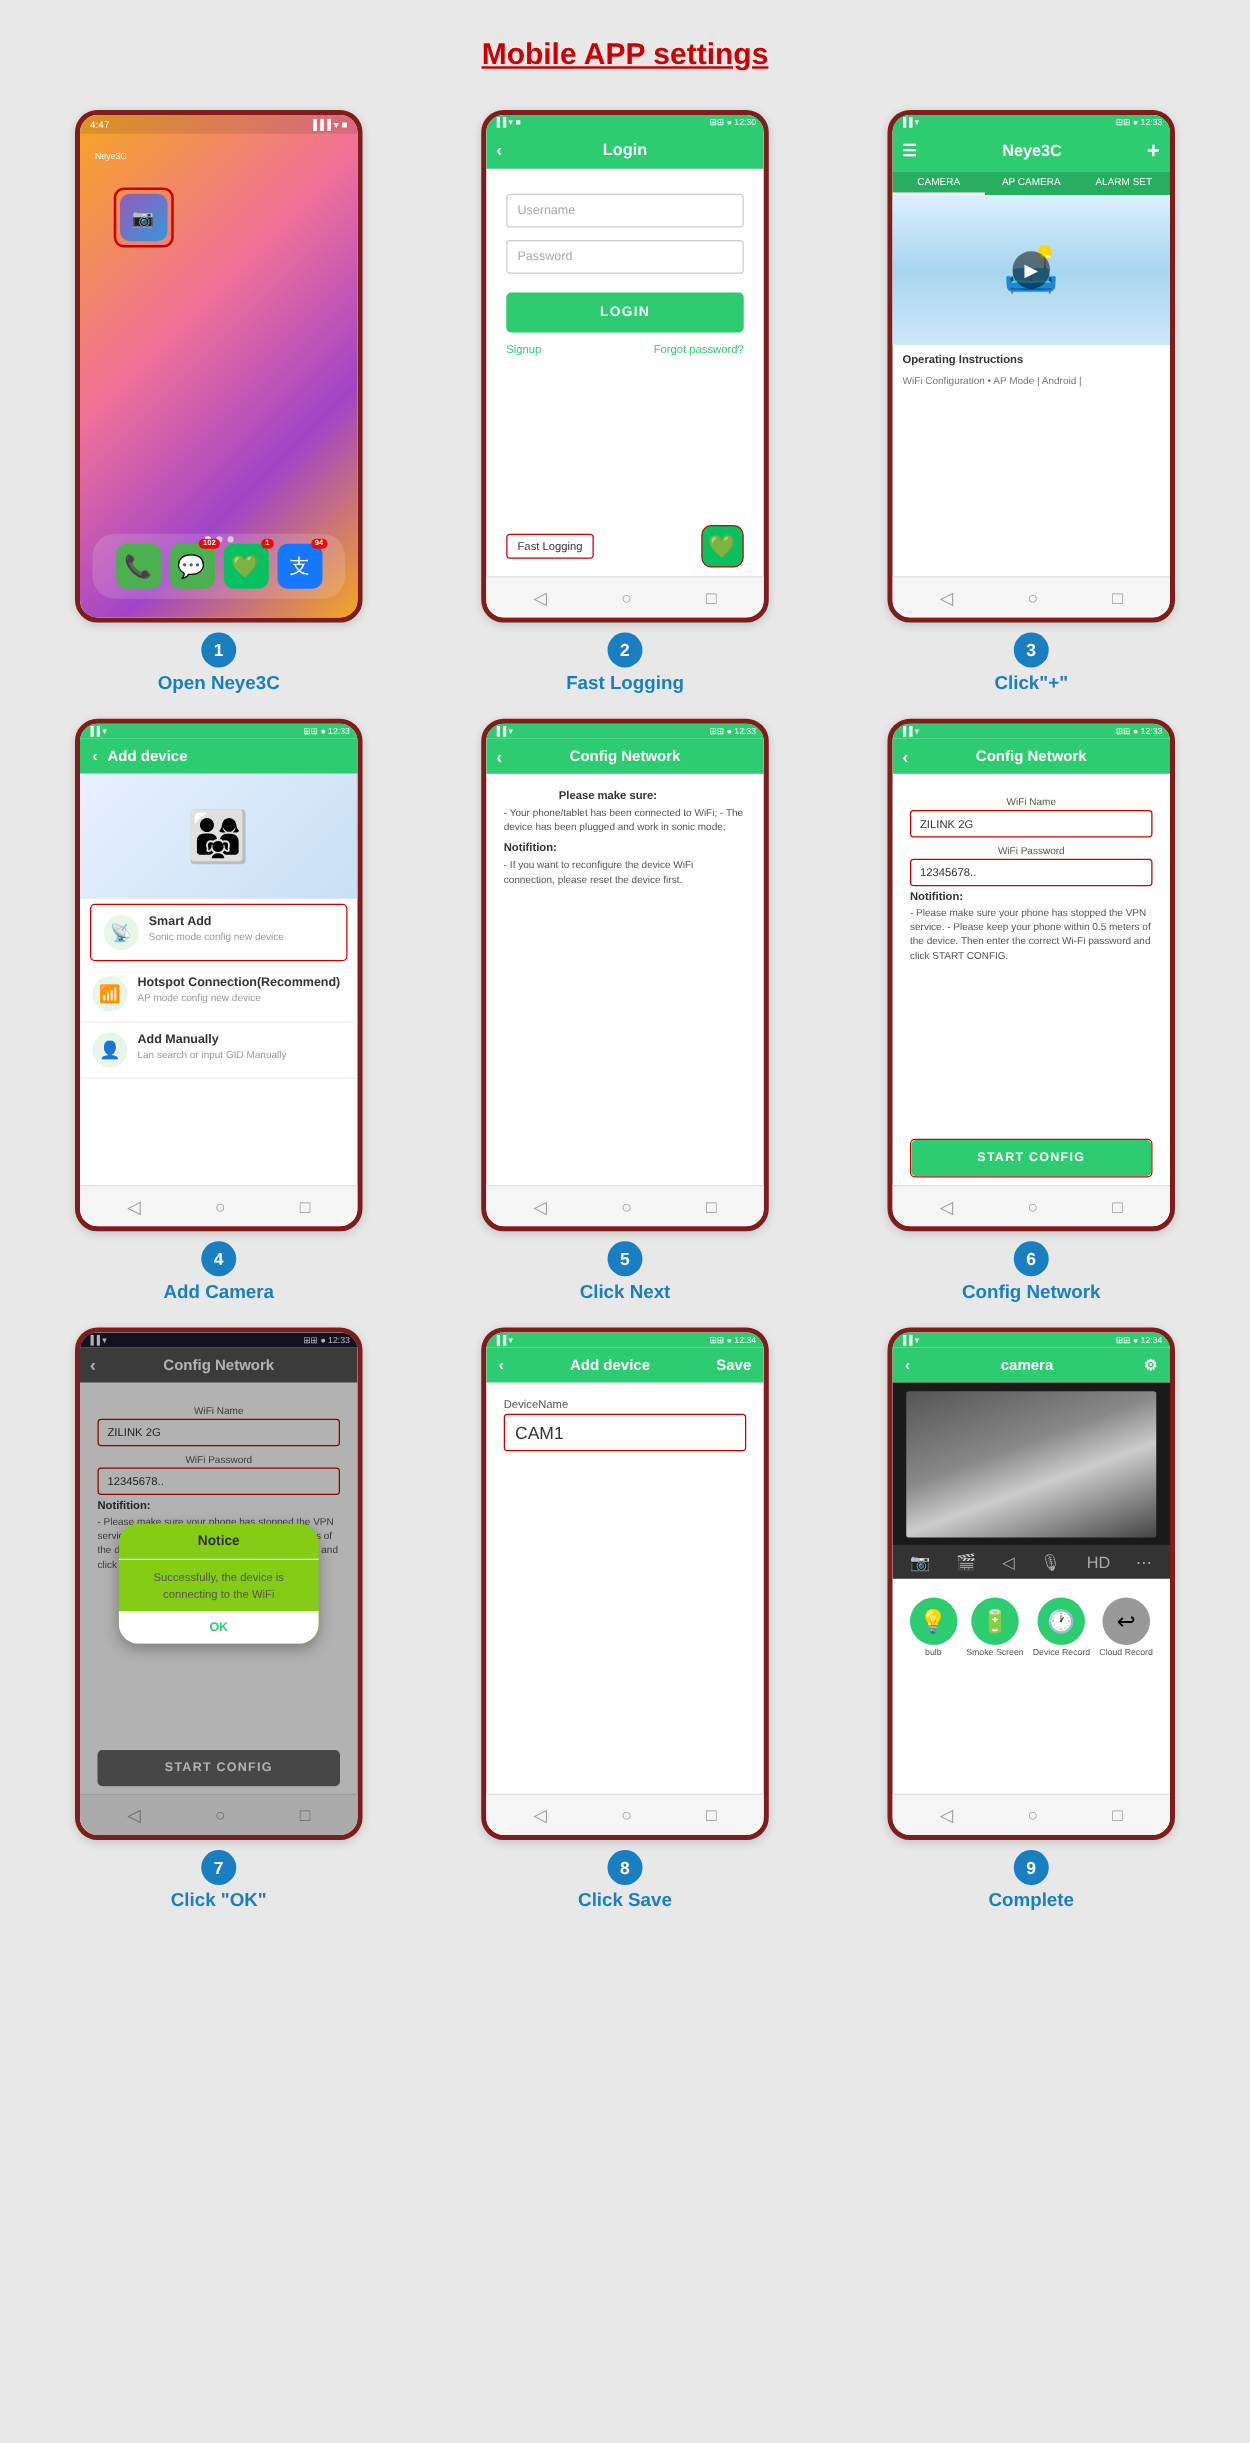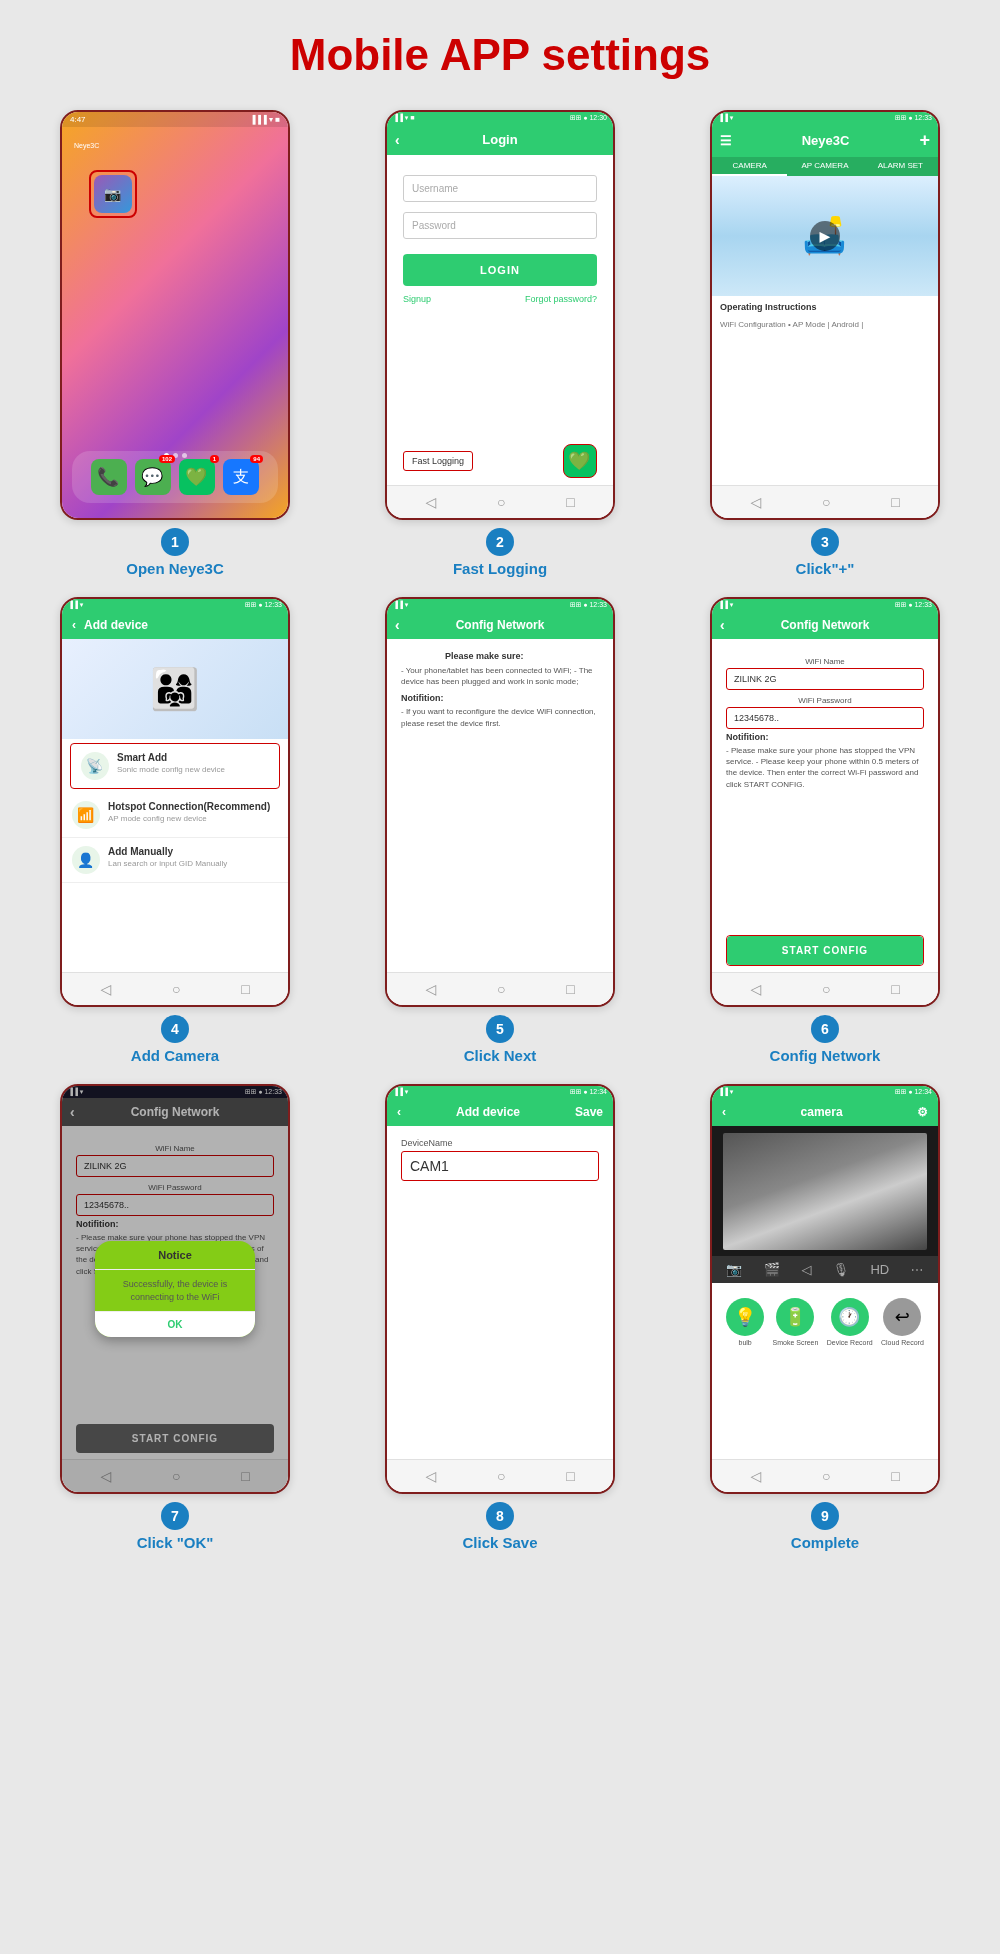--- a/index.html
+++ b/index.html
@@ -8,43 +8,44 @@
       font-family: Arial, sans-serif;
       width: 1000px;
       min-height: 1954px;
       display: flex;
       flex-direction: column;
       align-items: center;
       padding: 30px 20px;
     }
     .page-title {
       color: #cc0000;
-      font-size: 44px;
+      font-size: 24px;
       font-weight: bold;
       margin-bottom: 30px;
       text-align: center;
+      text-decoration: underline;
     }
     .grid {
       display: grid;
       grid-template-columns: repeat(3, 1fr);
       gap: 20px 15px;
       width: 100%;
       max-width: 960px;
     }
     .step-cell {
       display: flex;
       flex-direction: column;
       align-items: center;
     }
     .phone-frame {
       width: 230px;
       height: 410px;
       border-radius: 18px;
       overflow: hidden;
-      border: 2px solid #7f1d1d;
+      border: 4px solid #7f1d1d;
       background: #fff;
       position: relative;
       box-shadow: 0 2px 8px rgba(0,0,0,0.15);
     }
     .step-label {
       display: flex;
       flex-direction: column;
       align-items: center;
       margin-top: 8px;
     }

